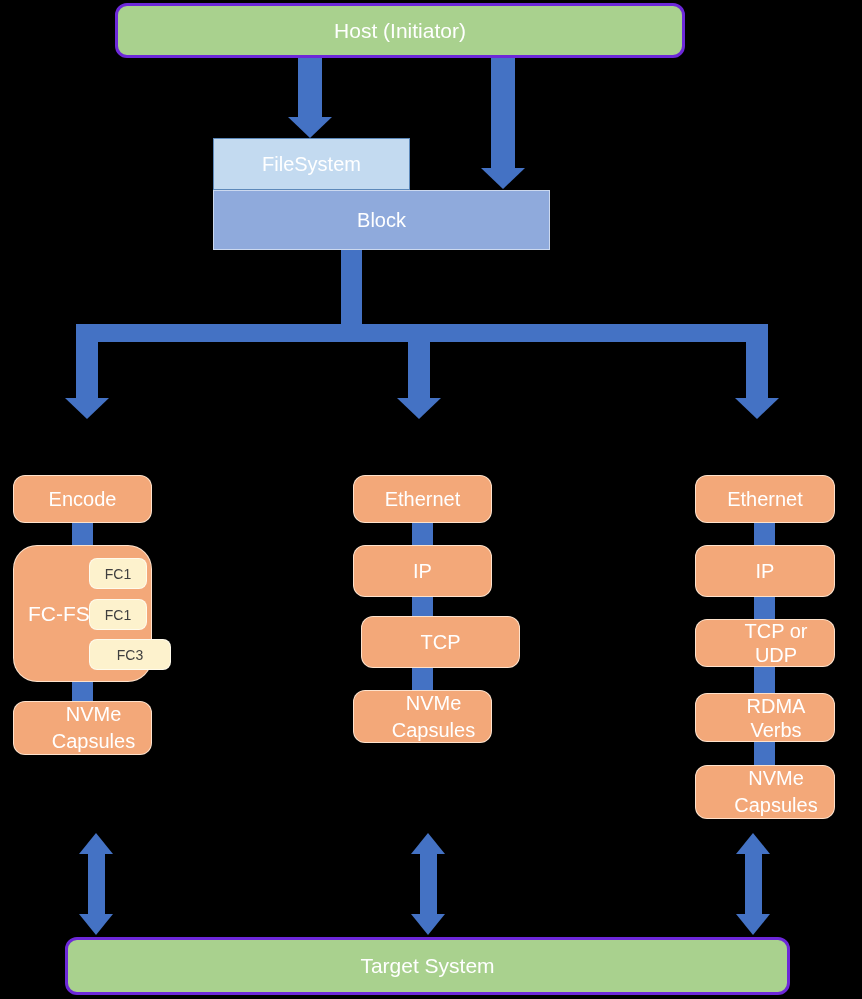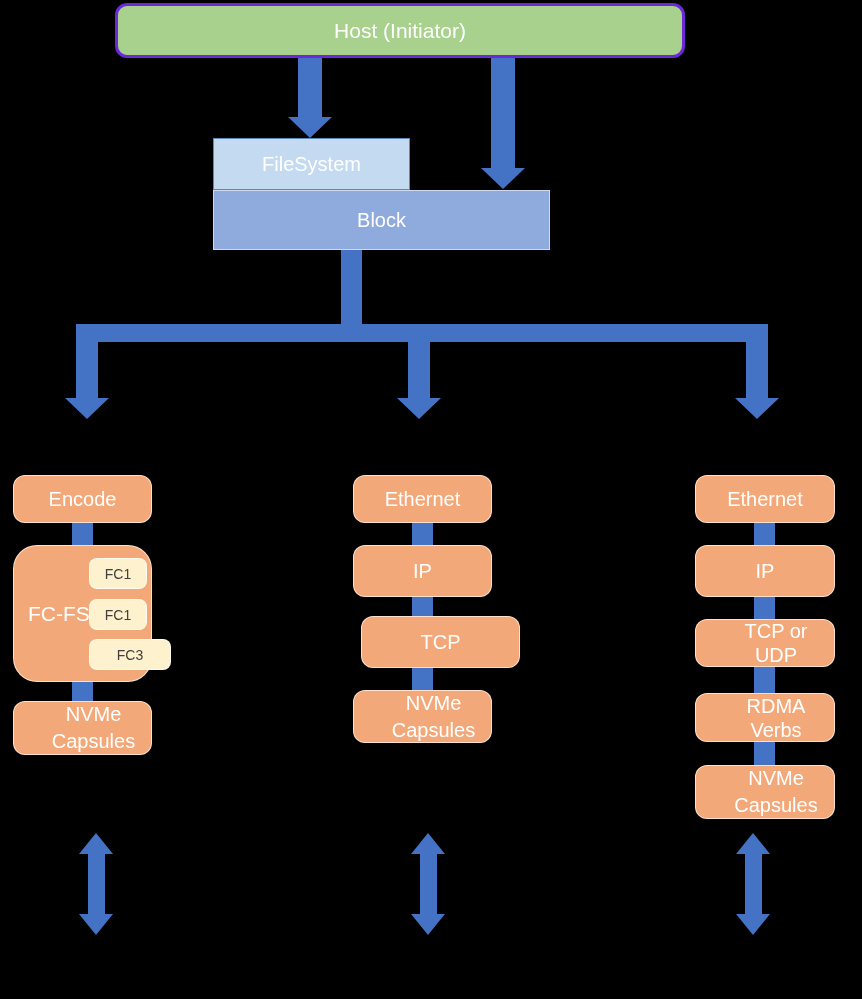--- a/index.html
+++ b/index.html
@@ -155,14 +155,15 @@
   <div class="head-down-sm" style="left:79px; top:914px;"></div>
 
   <div class="head-up-sm" style="left:411px; top:833px;"></div>
   <div class="rect blue" style="left:420px; top:852px; width:17px; height:64px;"></div>
   <div class="head-down-sm" style="left:411px; top:914px;"></div>
 
   <div class="head-up-sm" style="left:736px; top:833px;"></div>
   <div class="rect blue" style="left:745px; top:852px; width:17px; height:64px;"></div>
   <div class="head-down-sm" style="left:736px; top:914px;"></div>
 
+  <div class="box gbox" style="left:65px; top:937px; width:725px; height:58px;">Target System</div>
 
 </div>
 
 </body></html>

